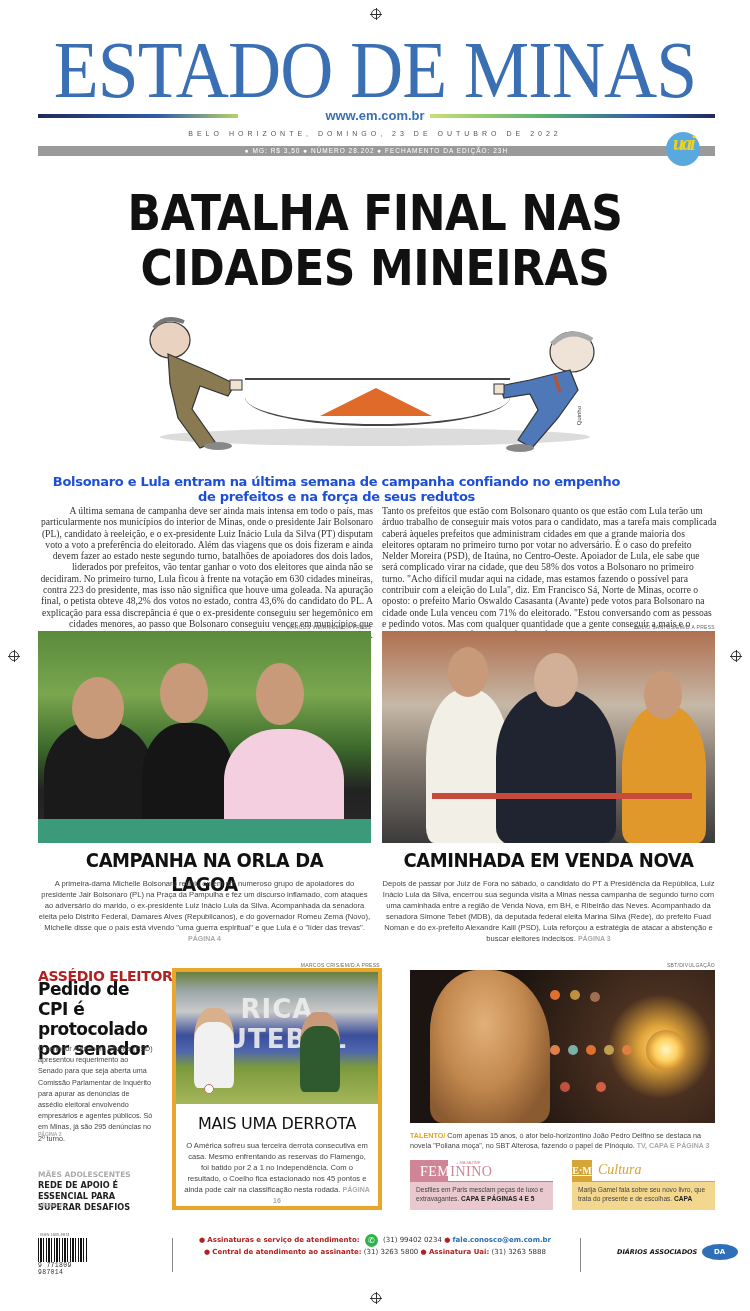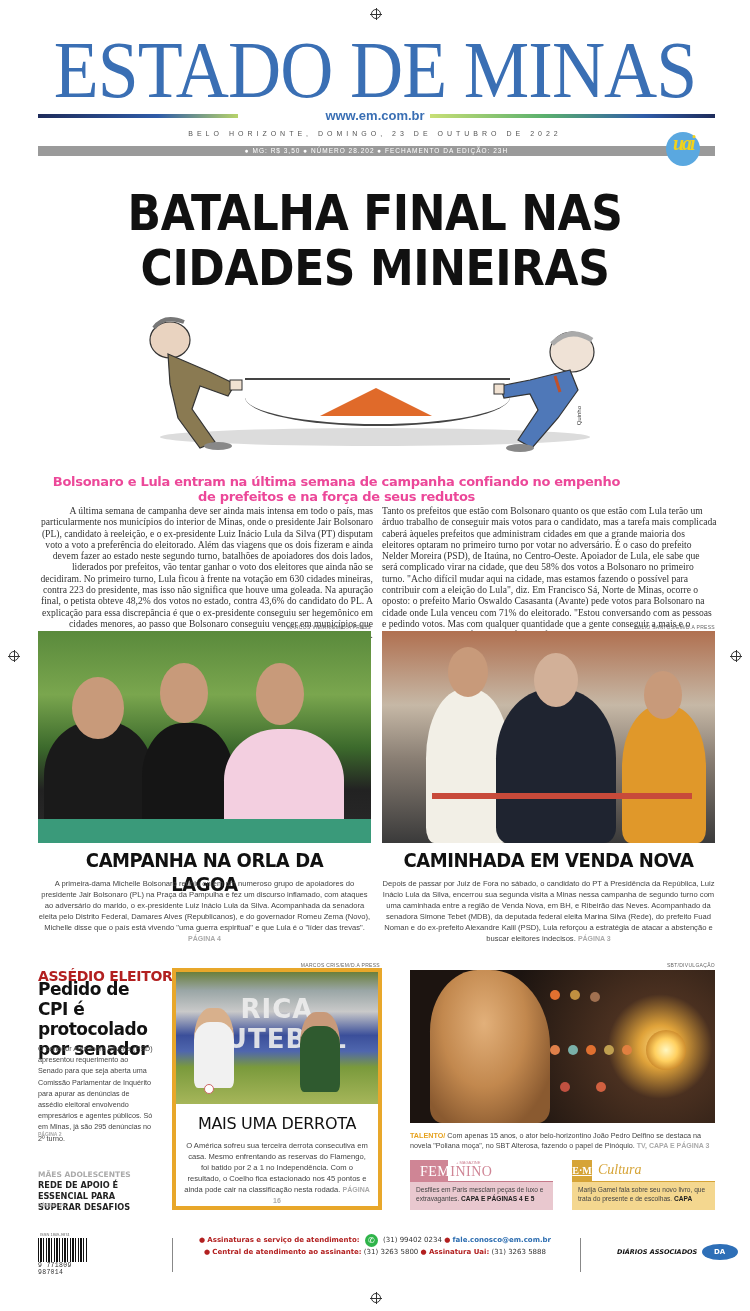--- a/index.html
+++ b/index.html
@@ -26,21 +26,21 @@
 
   
   .cartoon { left: 140px; top: 310px; width: 470px; height: 155px; }
   .shadow-ellipse { position: absolute; left: 20px; top: 118px; width: 430px; height: 18px; border-radius: 50%; background: #dcdcdc; }
   .cloth { position: absolute; left: 105px; top: 68px; width: 265px; height: 48px; background: #fff; border-top: 2px solid #444; border-bottom: 2px solid #444; border-radius: 0 0 50% 50% / 0 0 60% 60%; }
   .triangle { position: absolute; left: 180px; top: 78px; width: 0; height: 0; border-left: 56px solid transparent; border-right: 56px solid transparent; border-bottom: 28px solid #e06a2a; }
   .fig-left { position: absolute; left: 0; top: 4px; width: 130px; height: 140px; }
   .fig-right { position: absolute; left: 320px; top: 20px; width: 150px; height: 130px; }
   .signature { position: absolute; left: 436px; top: 96px; font-size: 6px; writing-mode: vertical-rl; transform: rotate(180deg); color: #333; }
 
-  .deck { left: 0; width: 629px; top: 474px; text-align: center; font-family: "DejaVu Sans", sans-serif; font-weight: bold; font-size: 13px; color: #ec4899; letter-spacing: -0.3px; padding-left: 44px; }
+  .deck { left: 0; width: 629px; top: 474px; text-align: center; font-family: "DejaVu Sans", sans-serif; font-weight: bold; font-size: 13px; color: #1d4ed8; letter-spacing: -0.3px; padding-left: 44px; }
 
   .body-text { font-family: "Liberation Serif", serif; font-size: 9.6px; line-height: 11.3px; color: #333; }
   .lead-left { left: 38px; top: 505px; width: 335px; text-align: right; }
   .lead-right { left: 382px; top: 505px; width: 335px; text-align: left; }
   .page-ref { color: #aaa; font-family: "Liberation Sans", sans-serif; font-size: 7px; font-weight: bold; }
 
   
   .credit { font-size: 5px; color: #666; text-transform: uppercase; letter-spacing: 0.3px; }
   .photo { overflow: hidden; }
   .photo-left { left: 38px; top: 631px; width: 333px; height: 212px; background: linear-gradient(180deg, #5a8a3c 0%, #7aa64e 30%, #3c6a2c 55%, #222 75%, #2a2a2a 100%); }

